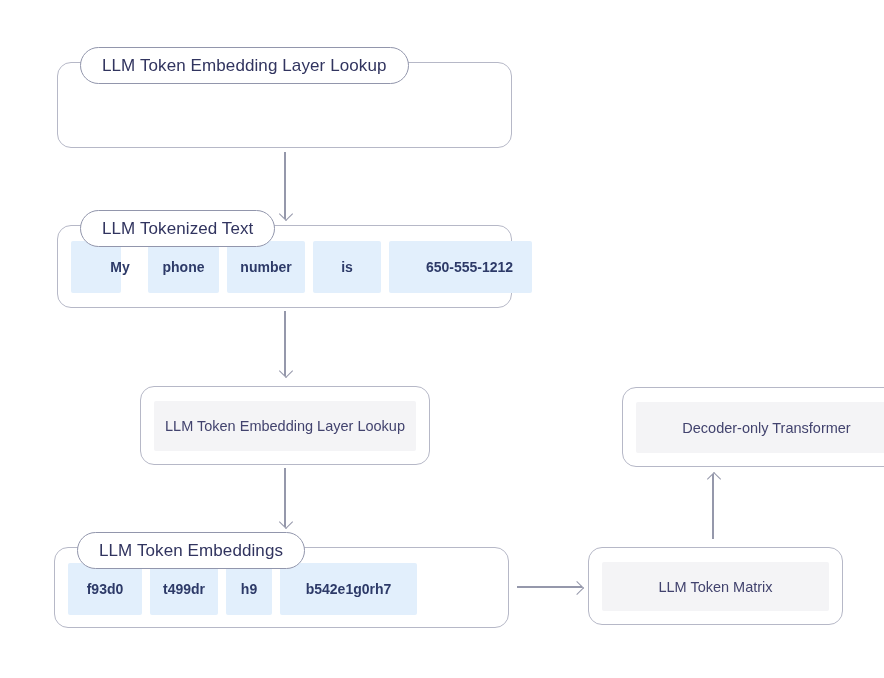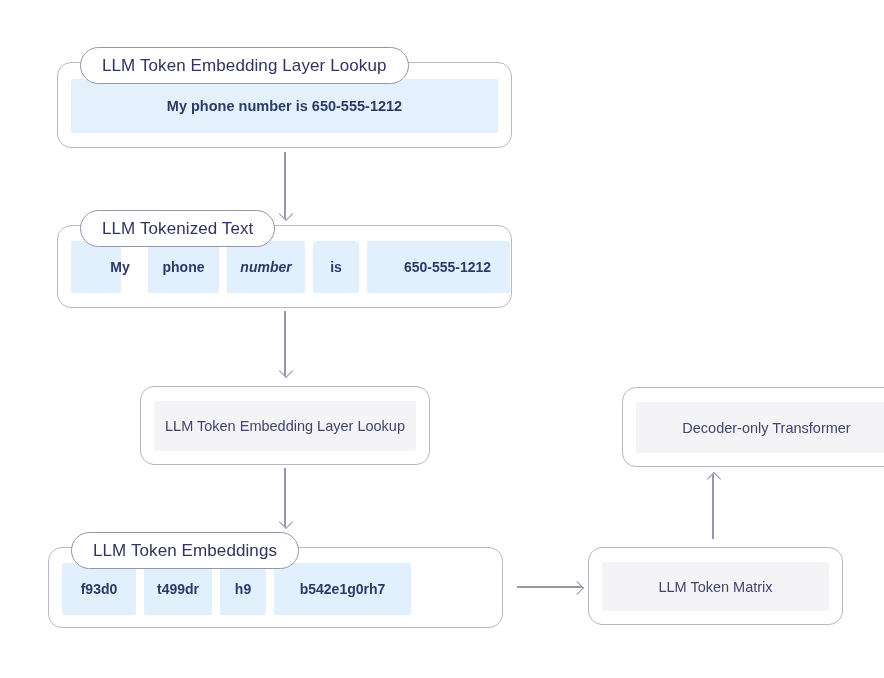--- a/index.html
+++ b/index.html
@@ -116,54 +116,51 @@
     transform: rotate(45deg);
   }
   .chev-down  { border-right-width: 1.5px; border-bottom-width: 1.5px; left: -3.5px; bottom: 0; }
   .chev-up    { border-left-width: 1.5px;  border-top-width: 1.5px;    left: -3.5px; top: 0; }
   .chev-right { border-top-width: 1.5px;   border-right-width: 1.5px;  right: 0; top: -3.5px; }
 
   
   #box-input       { left: 57px;  top: 62px;  width: 455px; height: 86px; }
   #box-tokenized   { left: 57px;  top: 225px; width: 455px; height: 83px; }
   #box-lookup      { left: 140px; top: 386px; width: 290px; height: 79px; }
-  #box-embeddings  { left: 48px;  top: 547px; width: 455px; height: 81px; }
+  #box-embeddings  { left: 54px;  top: 547px; width: 455px; height: 81px; }
   #box-transformer { left: 588px; top: 387px; width: 289px; height: 80px; margin-left: 34px; }
   #box-matrix      { left: 588px; top: 547px; width: 255px; height: 78px; }
 
   #arrow-1 { left: 284px; top: 152px; height: 67px; width: 2px; }
   #arrow-2 { left: 284px; top: 311px; height: 65px; width: 2px; }
   #arrow-3 { left: 284px; top: 468px; height: 59px; width: 2px; }
   #arrow-4 { left: 517px; top: 586px; width: 65px; height: 2px; }
   #arrow-5 { left: 712px; top: 474px; height: 65px; width: 2px; }
 
   
   .tk-1 { width: 50px; padding-left: 48px; }
   .tk-2 { width: 71px; margin-left: 19px; }
-  .tk-3 { width: 78px; font-style: italic; }
-  .tk-4 { width: 46px; }
+  .tk-3 { width: 78px; }
+  .tk-4 { width: 68px; }
   .tk-5 { width: 143px; padding-left: 18px; }
   .ek-1 { width: 59px; }
   .ek-2 { width: 74px; }
   .ek-3 { width: 68px; }
   .ek-4 { width: 46px; }
   .ek-5 { width: 137px; }
 </style>
 </head>
 <body>
 
 <div class="canvas">
 
   <div class="node" id="box-input">
     <div class="pill">
       <span>LLM Token Embedding Layer Lookup</span>
     </div>
-    <div class="sentence-fill">
-      <span>My phone number is 650-555-1212</span>
-    </div>
   </div>
 
   <div class="arrow" id="arrow-1">
     <div class="line-v"></div>
     <div class="chev chev-down"></div>
   </div>
 
   <div class="node" id="box-tokenized">
     <div class="pill">
       <span>LLM Tokenized Text</span>

